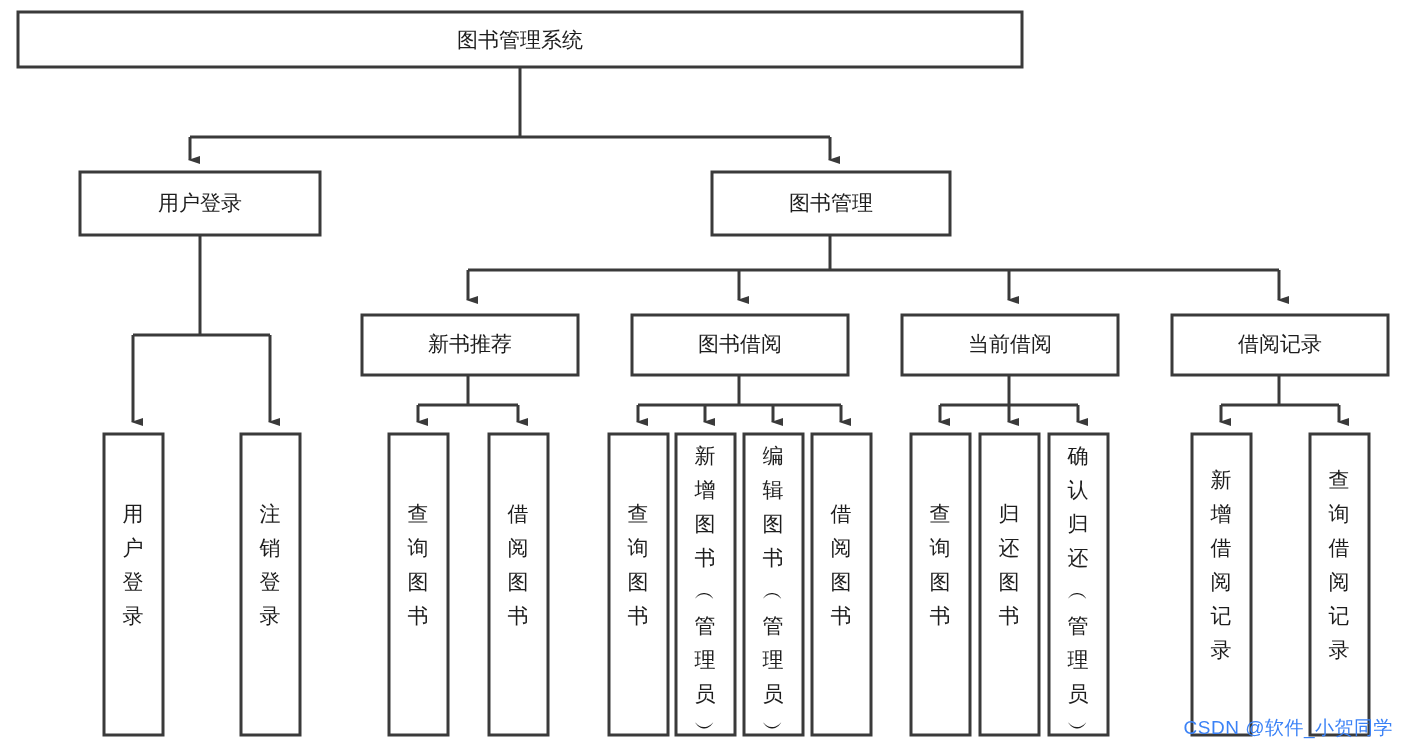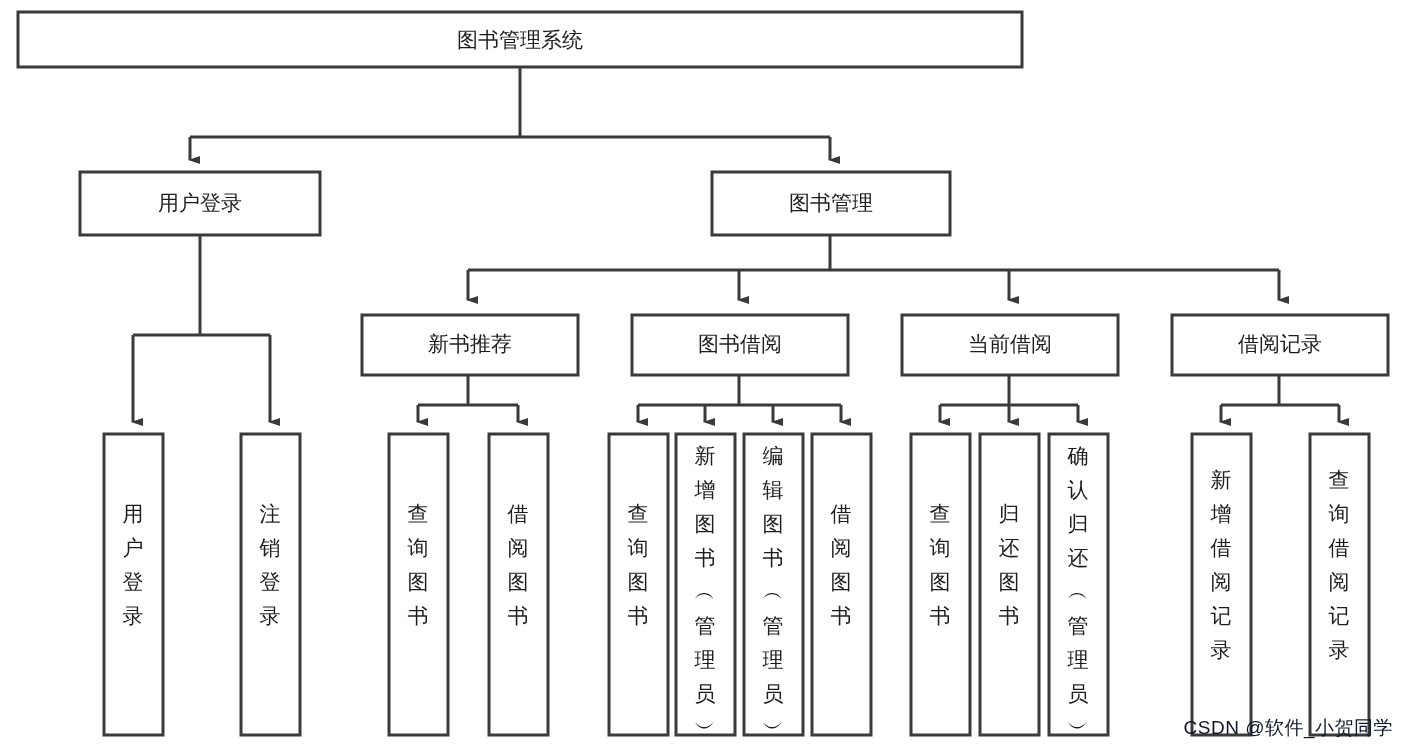--- a/index.html
+++ b/index.html
@@ -48,21 +48,21 @@
     font-size: 21px;
     fill: #1d1d1d;
     text-anchor: middle;
   }
   .watermark {
     position: absolute;
     right: 12px;
     bottom: 6px;
     font-family: "Liberation Sans", "DejaVu Sans", sans-serif;
     font-size: 19px;
-    color: #0f172a;
+    color: #3b82f6;
     letter-spacing: 0.5px;
     white-space: nowrap;
     user-select: none;
   }
 </style>
 </head>
 <body>
 
 <div id="diagram-root">
 

